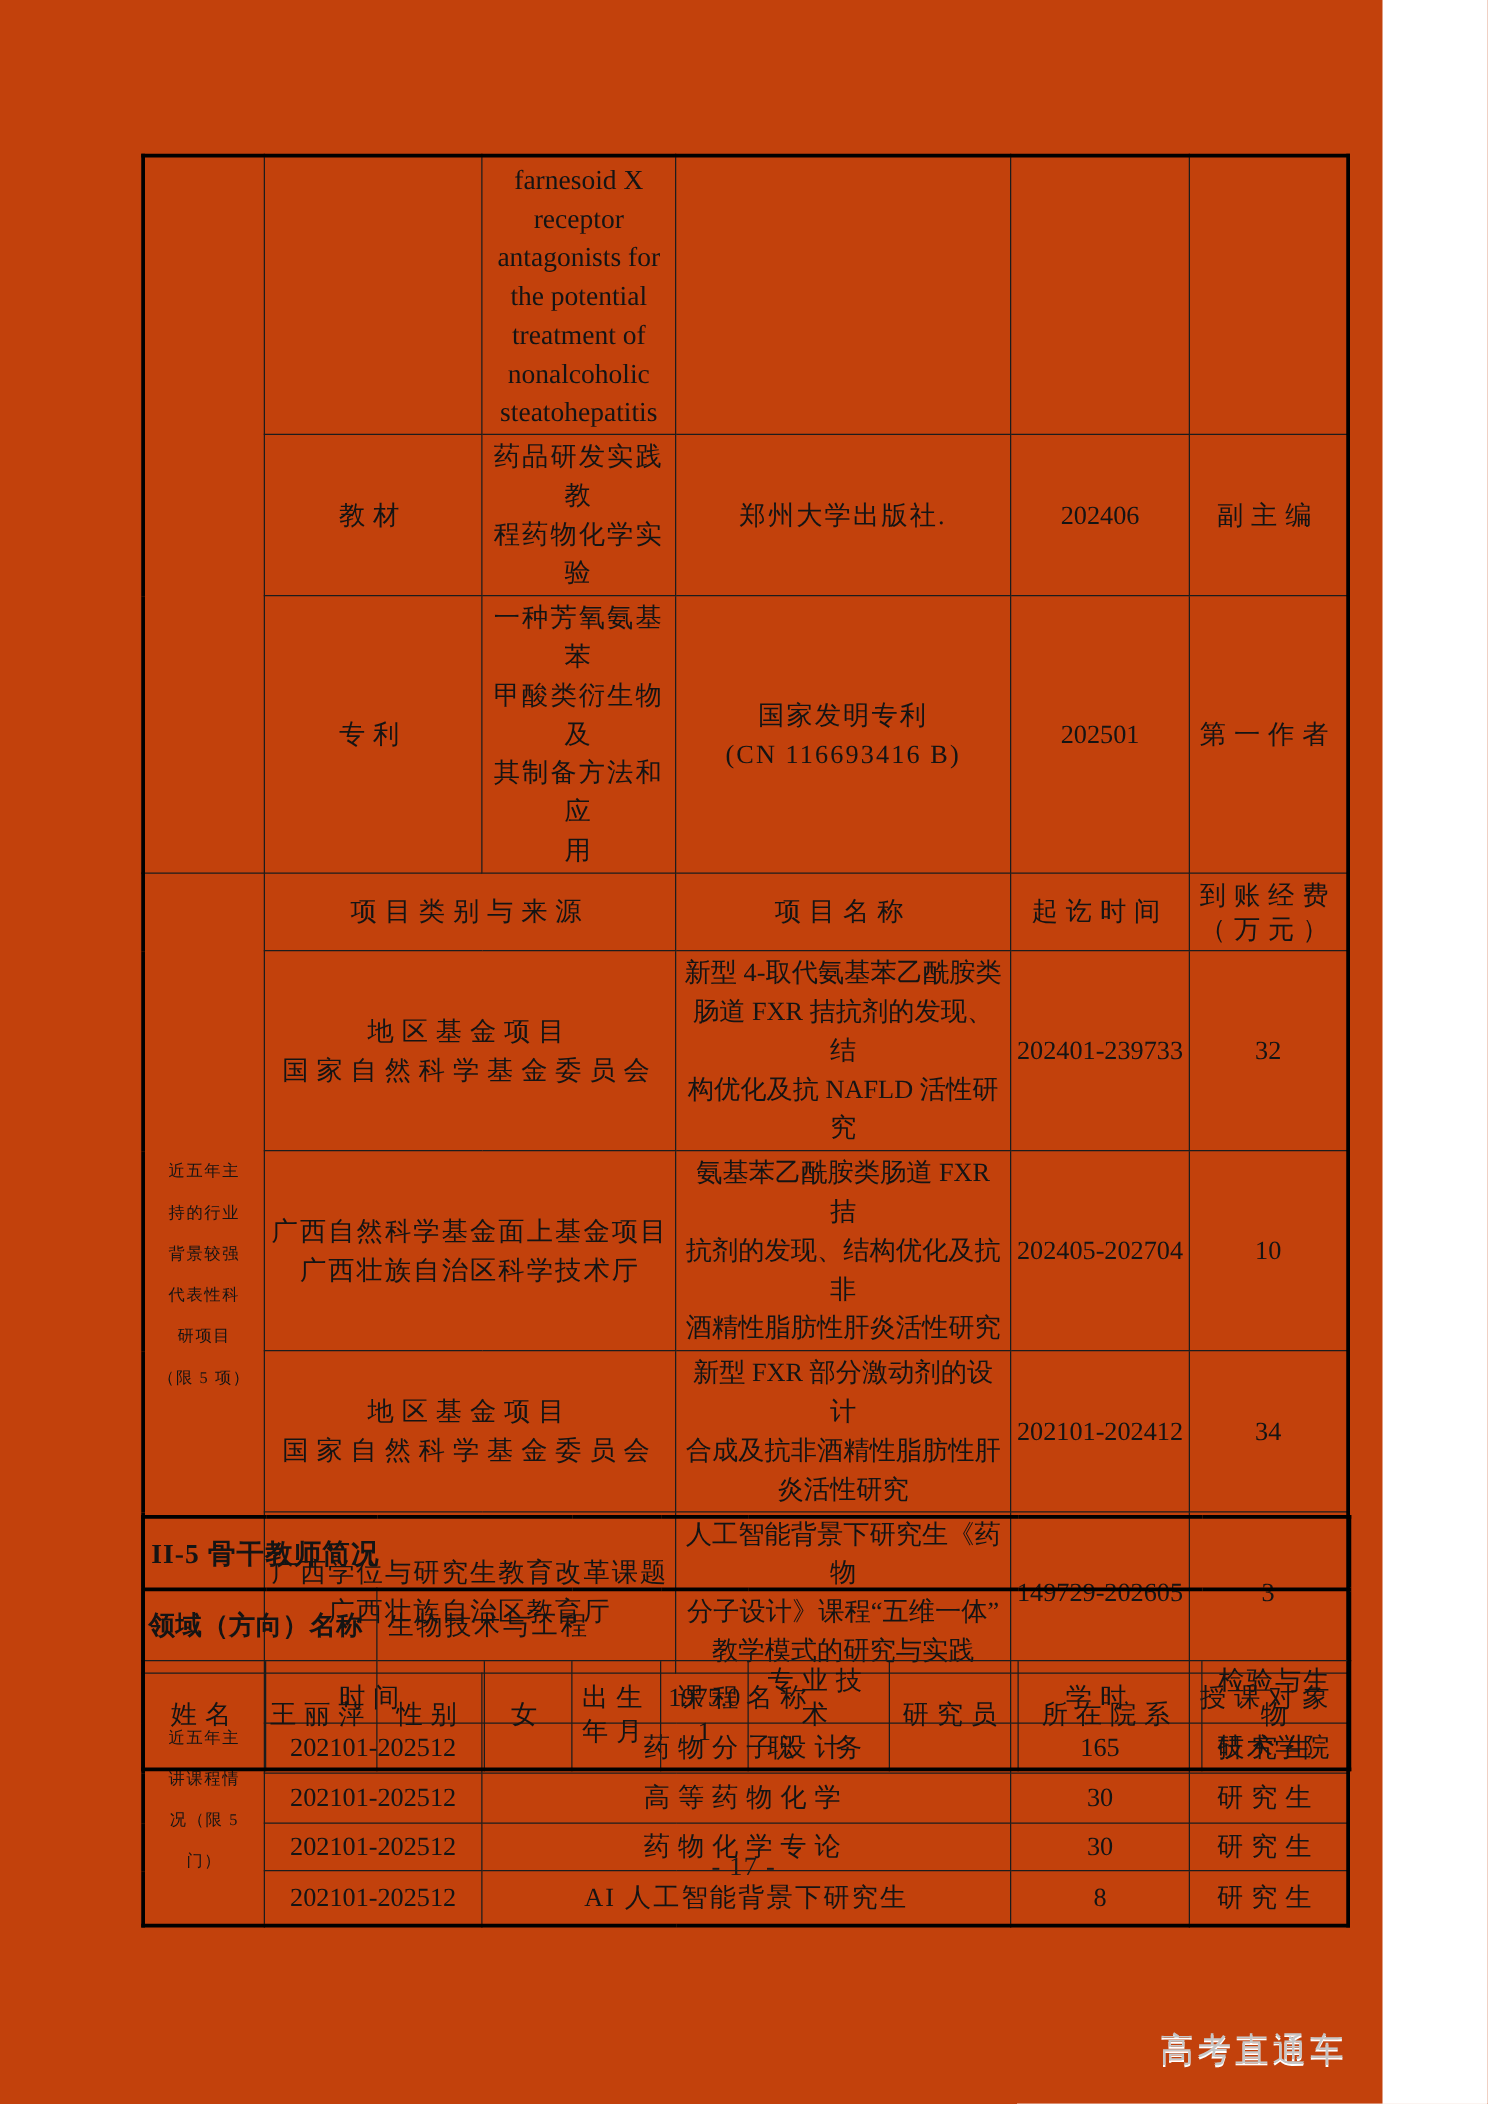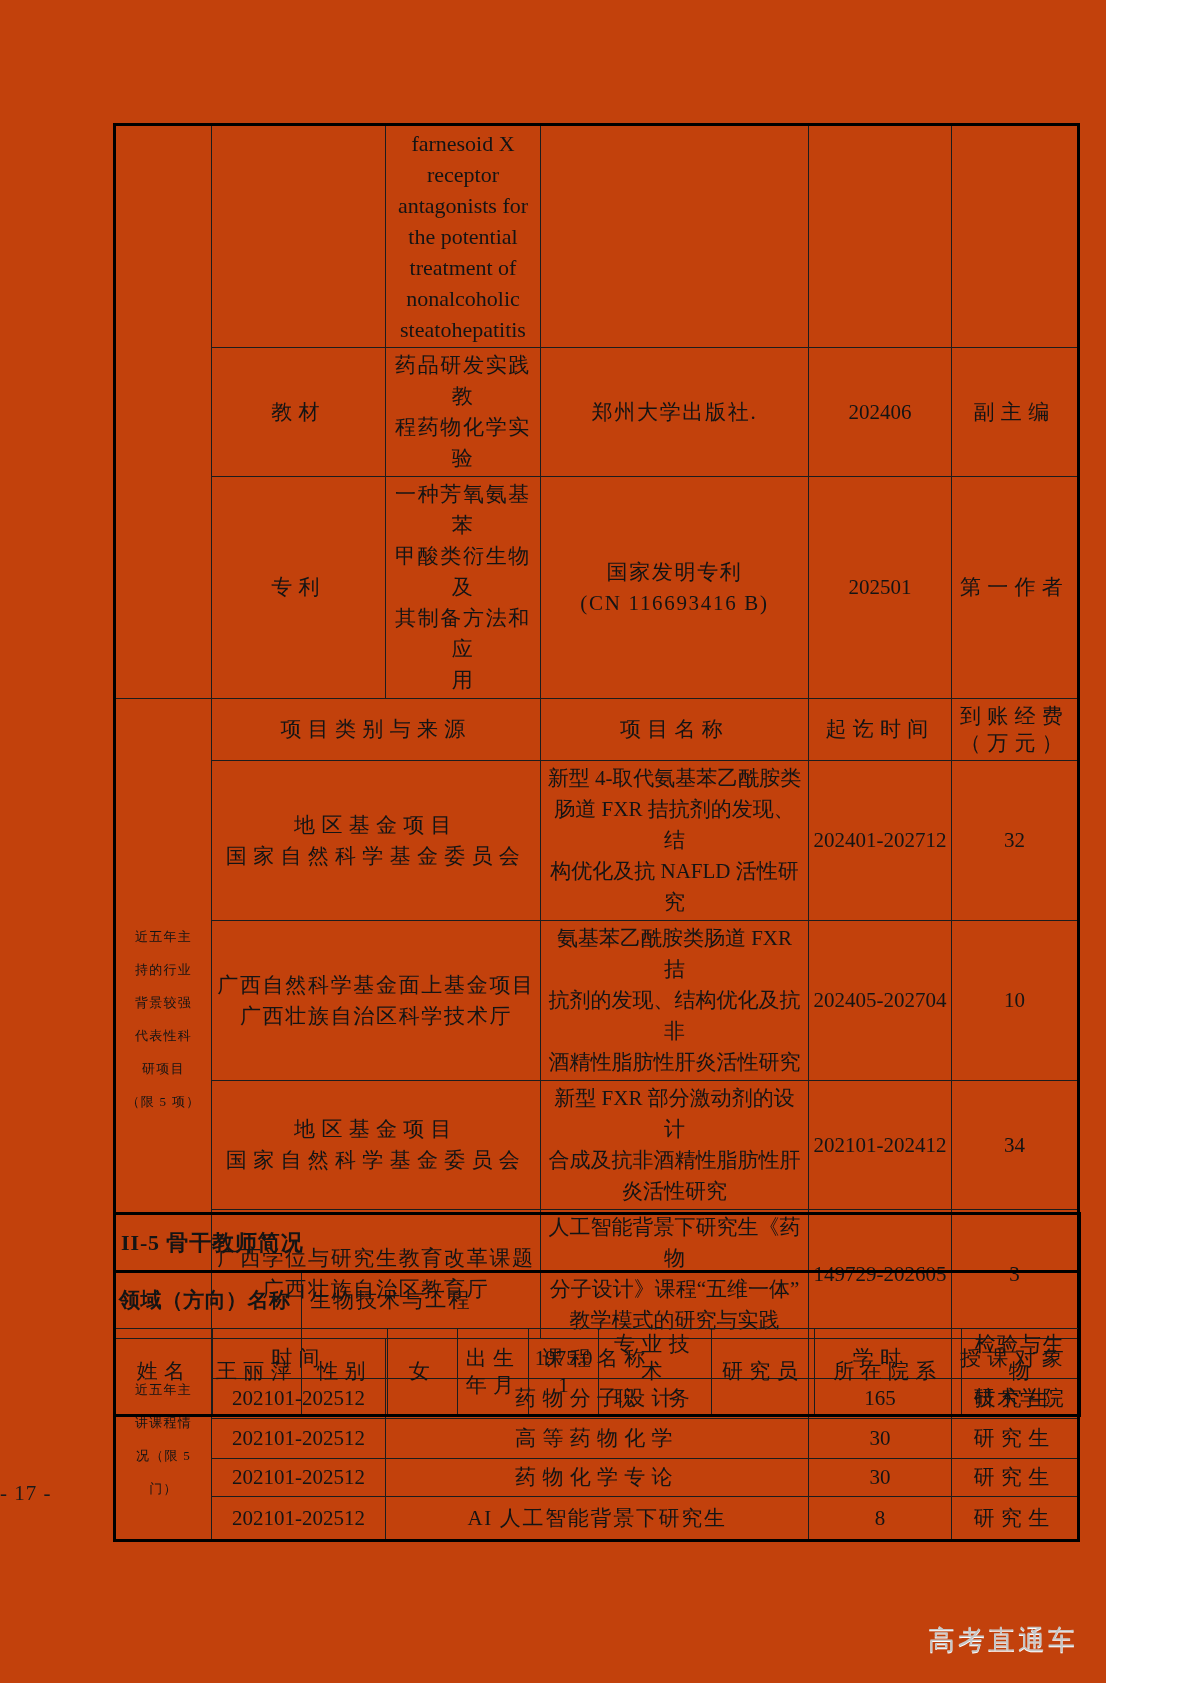--- a/index.html
+++ b/index.html
@@ -22,21 +22,21 @@
   .num{letter-spacing:0;}
   .brk{word-break:break-all;margin-left:44px;}
   .titlecell{
     text-align:left;font-weight:bold;font-size:22px;padding-left:5px;
     border-bottom:3px solid #000;letter-spacing:0.04em;
   }
   .fieldlabel{text-align:left;font-weight:bold;font-size:21px;padding-left:3px;letter-spacing:0.02em;}
   .fieldvalue{text-align:left;padding-left:8px;letter-spacing:0.10em;}
   .deg{font-size:20px;line-height:30px;}
   .pagenum{
-    position:absolute;left:0;top:1481px;width:1190px;text-align:left;
+    position:absolute;left:0;top:1481px;width:1190px;text-align:center;
     font-size:21px;letter-spacing:1px;color:#1a1a1a;
   }
   .watermark{
     position:absolute;right:28px;top:1622px;font-size:27px;letter-spacing:3px;
     color:#c6c6c6;font-family:"Liberation Sans","DejaVu Sans",sans-serif;
     text-shadow:0 1px 0 #ffffff;
   }
 </style>
 </head>
 <body>
@@ -100,21 +100,21 @@
       <td class="sp">起讫时间</td>
       <td class="sp two">到账经费
 （万元）</td>
     </tr>
     <tr style="height:97px">
       <td colspan="2" class="sp">地区基金项目
 国家自然科学基金委员会</td>
       <td>新型 4-取代氨基苯乙酰胺类
 肠道 FXR 拮抗剂的发现、结
 构优化及抗 NAFLD 活性研究</td>
-      <td class="num">202401-202712</td>
+      <td class="num">202401-239733</td>
       <td class="num">32</td>
     </tr>
     <tr style="height:97px">
       <td colspan="2" class="sp2">广西自然科学基金面上基金项目
 广西壮族自治区科学技术厅</td>
       <td>氨基苯乙酰胺类肠道 FXR 拮
 抗剂的发现、结构优化及抗非
 酒精性脂肪性肝炎活性研究</td>
       <td class="num">202405-202704</td>
       <td class="num">10</td>

